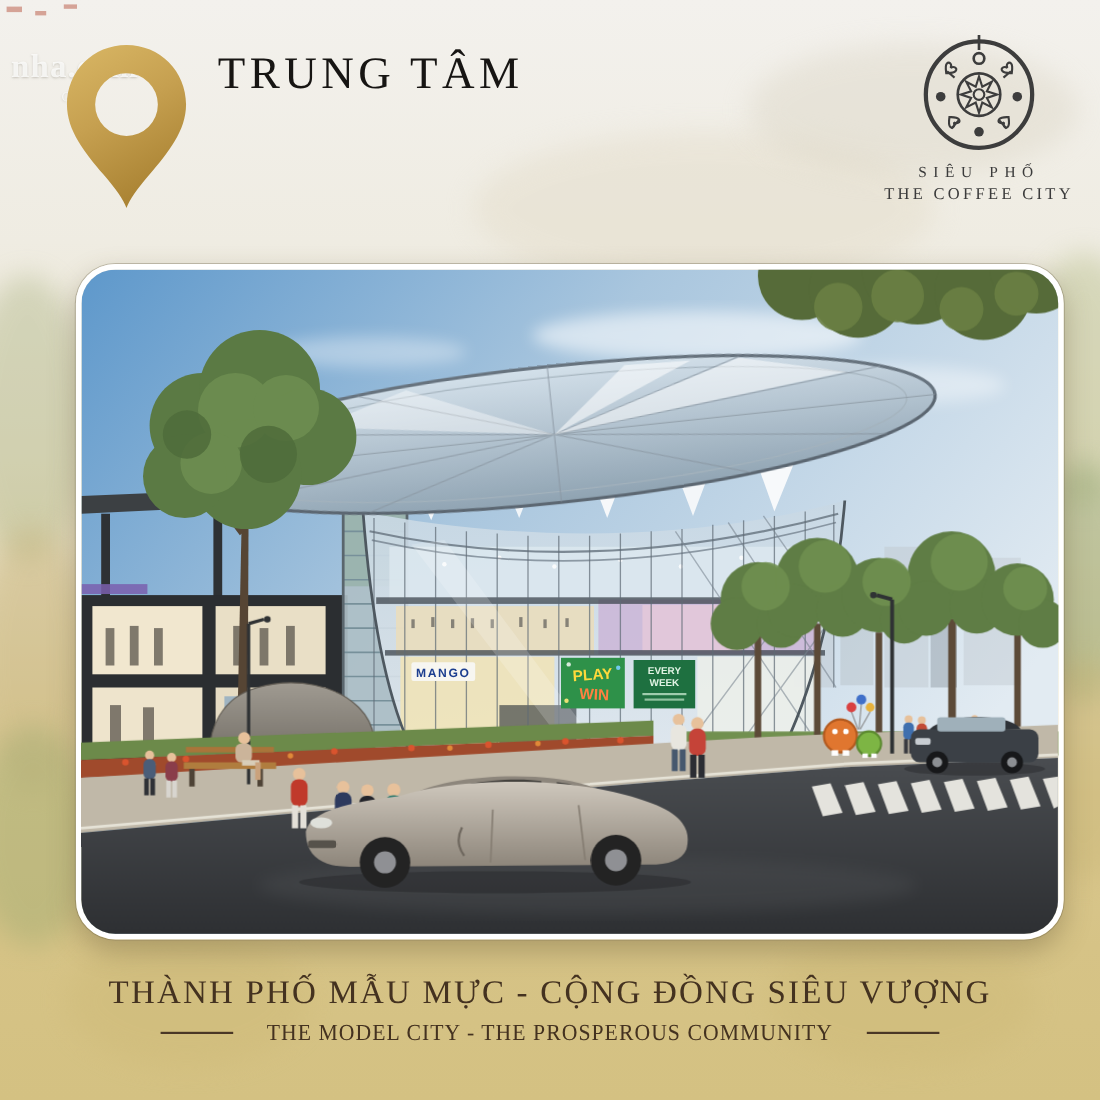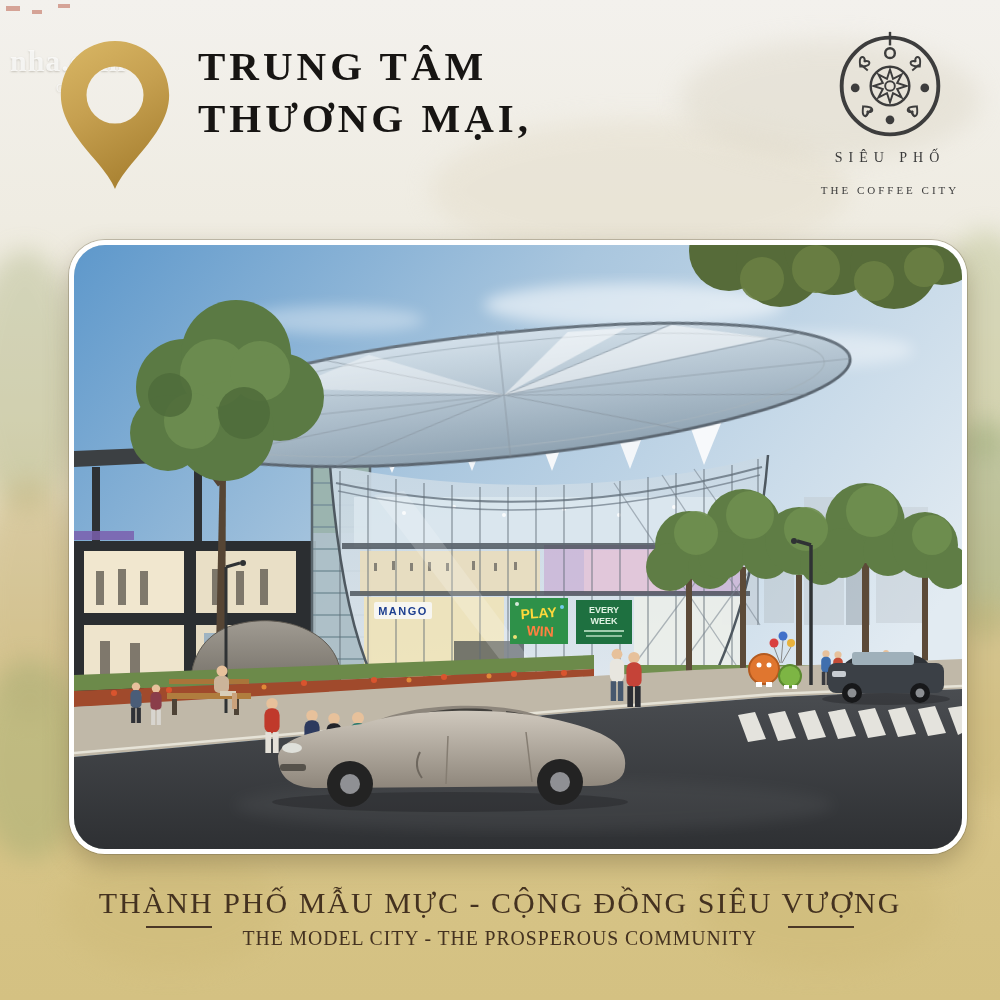--- a/index.html
+++ b/index.html
@@ -9,38 +9,38 @@
   .blob{position:absolute;border-radius:50%;filter:blur(12px);pointer-events:none;}
   .speck{position:absolute;opacity:.45;}
   
   .watermark{position:absolute;left:10px;top:46px;color:rgba(252,252,250,.85);
     text-shadow:0 1px 2px rgba(120,115,100,.35);line-height:1;}
   .watermark .wm-main{font-size:30px;font-weight:bold;letter-spacing:1px;}
   .watermark .wm-sub{font-size:12px;margin-top:6px;margin-left:46px;opacity:.8;}
   
   .pin{position:absolute;left:58px;top:36px;width:114px;height:158px;}
   
-  .title{position:absolute;left:198px;top:40px;color:#171513;font-weight:bold;
+  .title{position:absolute;left:198px;top:40px;color:#171513;font-weight:normal;
     font-size:41px;line-height:52px;letter-spacing:4px;}
   
   .logo{position:absolute;left:798px;top:28px;width:184px;text-align:center;color:#3b3b3b;}
   .logo .emblem{display:block;margin:0 auto;}
   .logo .l-top{font-size:14px;letter-spacing:6px;margin-top:6px;}
   .logo .l-main{font-size:30px;letter-spacing:5px;margin-top:2px;}
-  .logo .l-sub{font-size:11px;letter-spacing:3px;margin-top:18px;}
+  .logo .l-sub{font-size:15px;letter-spacing:3px;margin-top:3px;}
   
   .photo{position:absolute;left:69px;top:240px;width:888px;height:604px;border-radius:36px;
     border:5px solid #ffffff;overflow:hidden;
     box-shadow:0 0 0 1px rgba(110,100,75,.35),0 10px 24px rgba(105,92,58,.38);}
   .photo svg{display:block;width:100%;height:100%;}
   
   .footer{position:absolute;left:0;width:1000px;text-align:center;color:#443220;}
   .footer.vi{top:886px;font-size:30px;letter-spacing:2px;}
   .footer.en{top:926px;font-size:21px;}
-  .footer.en .row{display:flex;justify-content:center;gap:14px;}
+  .footer.en .row{display:flex;align-items:center;justify-content:center;gap:14px;}
   .footer.en .sep{width:66px;height:2px;background:#4a3726;}
   .footer.en .txt{display:inline-block;transform:scaleX(.94);letter-spacing:1px;}
 </style>
 </head>
 <body>
 
 <div class="canvas">
 
   <div>
     <div class="blob" style="left:-30px;top:250px;width:110px;height:260px;background:#a3ad79;opacity:.35;"></div>
@@ -72,21 +72,20 @@
             <stop offset="1" stop-color="#ab8434"></stop>
         </linearGradient>
       </defs>
       <path fill-rule="evenodd" fill="url(#goldG)" d="M60,2 C28,2 3,27 3,59 C3,84 20,105 38,126 C50,140 57,150 60,158 C63,150 70,140 82,126 C100,105 117,84 117,59 C117,27 92,2 60,2 Z
            M60,89 A30,30 0 1 1 60,29 A30,30 0 1 1 60,89 Z"></path>
     </svg>
   </div>
 
   <div class="title">
     <div>TRUNG TÂM</div>
-    <div>THƯƠNG MẠI,</div>
   </div>
 
   <div class="logo">
     <svg class="emblem" viewBox="0 0 120 120" width="116" height="116">
       <defs>
         <path id="hrt" d="M0,2.6 C-0.9,-1 -5.4,-1.8 -5.4,1.8 C-5.4,4.5 -1.8,7.2 0,9 C1.8,7.2 5.4,4.5 5.4,1.8 C5.4,-1.8 0.9,-1 0,2.6 Z"></path>
       </defs>
       <g fill="none" stroke="#3d3d3d">
         <circle cx="60" cy="60" r="50" stroke-width="4"></circle>
         <circle cx="60" cy="60" r="20" stroke-width="2.5"></circle>

